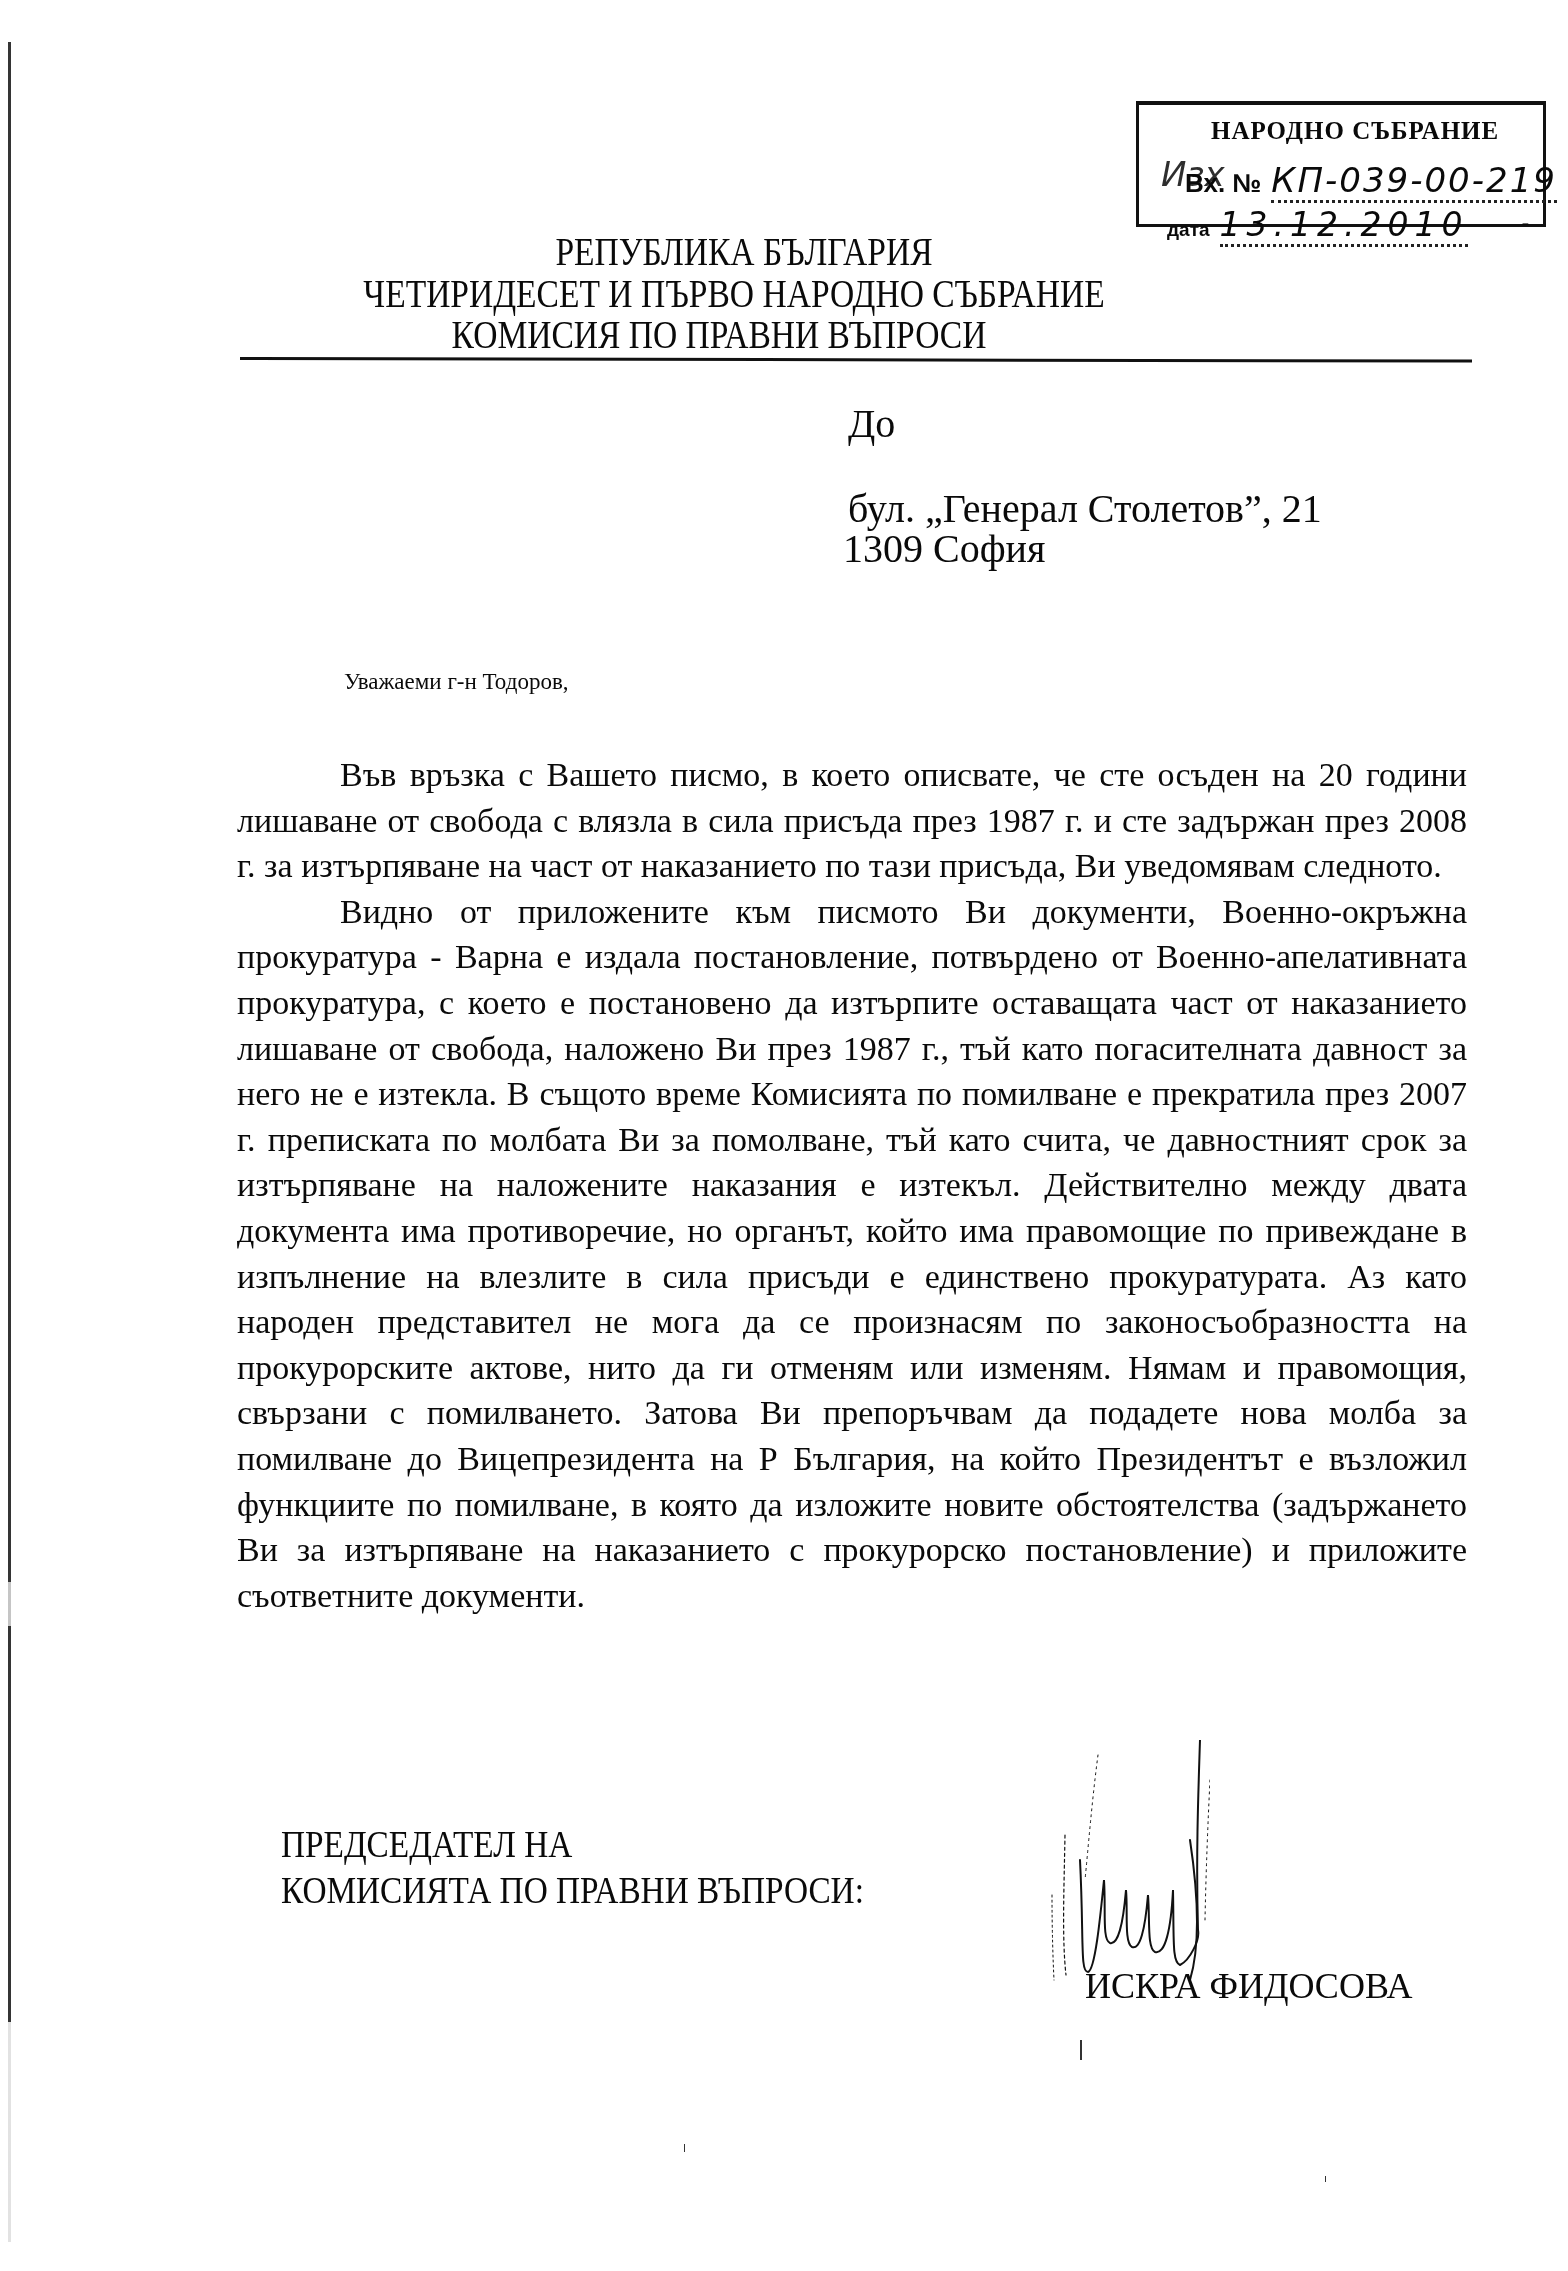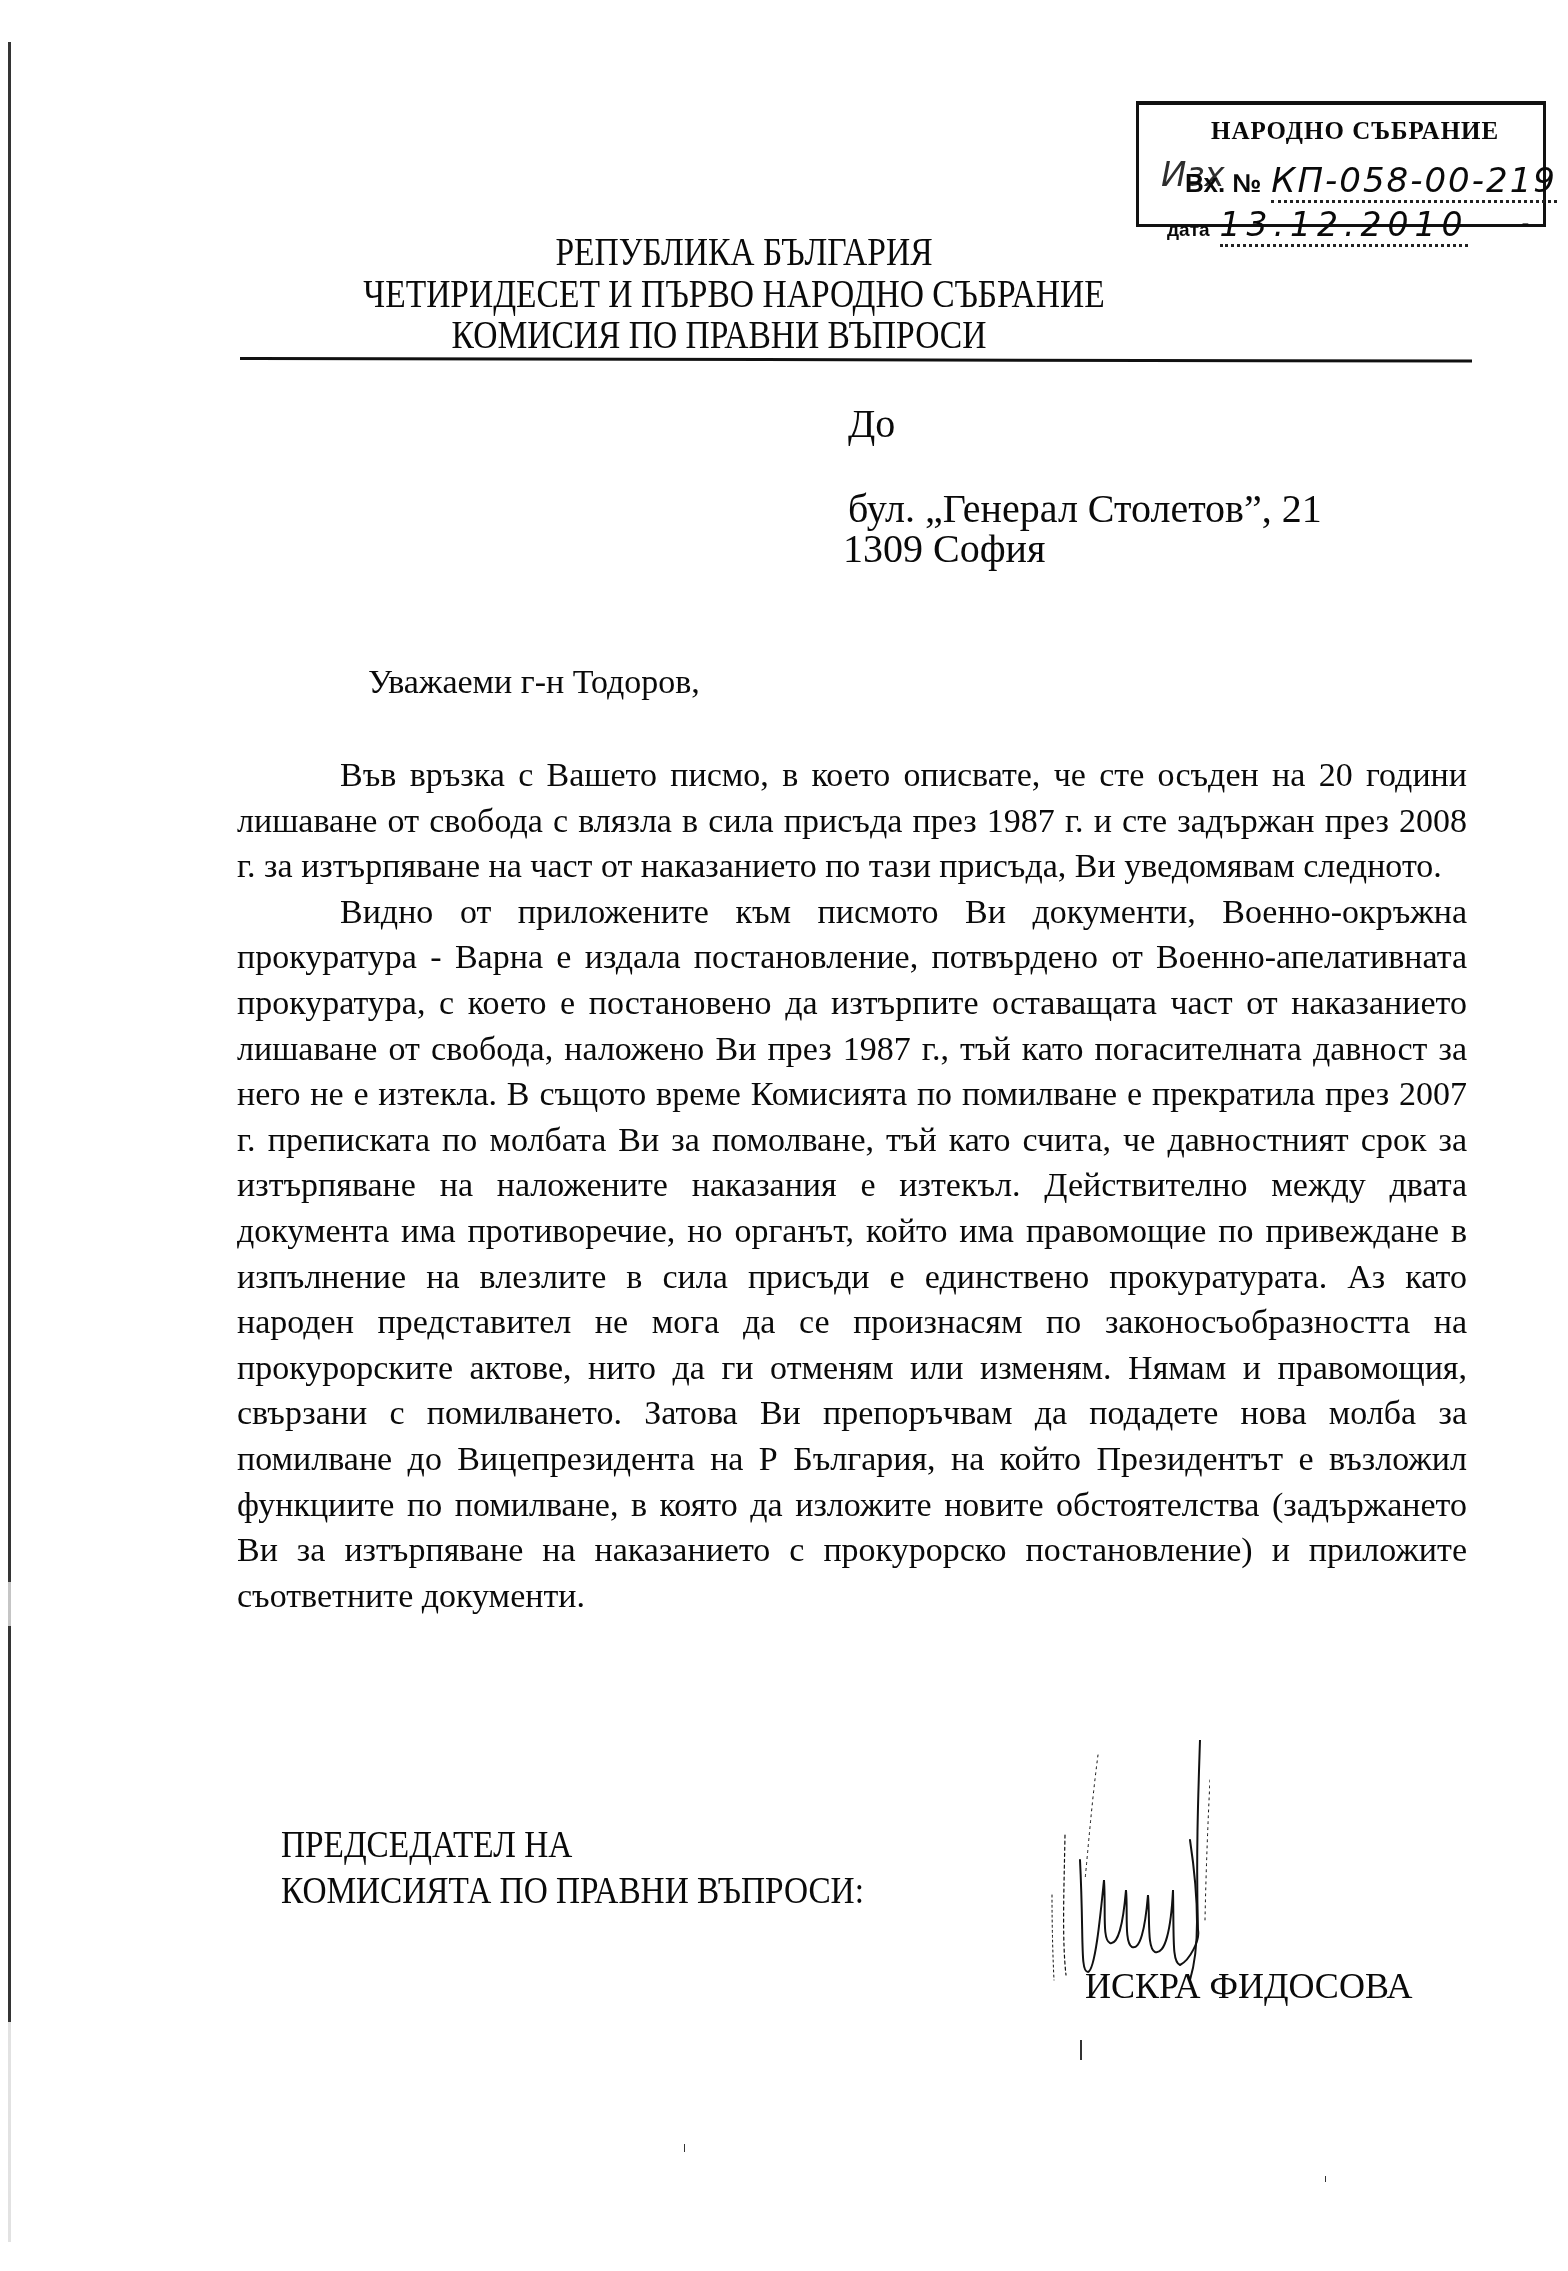--- a/index.html
+++ b/index.html
@@ -36,21 +36,21 @@
               transform:rotate(0.12deg); transform-origin:left; }
 
   
   .addr { position:absolute; left:848px; font-size:40px; line-height:40px; white-space:nowrap;text-align:center; }
   .addr.a1 { top:404px; }
   .addr.a2 { top:448px; }
   .addr.a3 { top:489px; }
   .addr.a4 { top:529px; left:843px; }
 
   
-  .greeting { position:absolute; left:368px; top:660px; font-size:34px; line-height:44px; white-space:nowrap; }
+  .greeting { position:absolute; left:344px; top:660px; font-size:23px; line-height:44px; white-space:nowrap; }
 
   
   .body { position:absolute; left:237px; top:752px; width:1230px; font-size:34px; line-height:45.6px;
           text-align:justify; }
   .body p { margin:0; text-indent:103px; }
 
   
   .sig-title { position:absolute; left:281px; font-size:37px; line-height:44px; white-space:nowrap;
                transform:scaleX(0.9); transform-origin:left; }
   .sig-title.t1 { top:1823px; }
@@ -63,21 +63,21 @@
 <body>
 
 <div class="page">
   <div class="left-edge"></div>
 
   <div class="stamp">
     <div class="stamp-title">НАРОДНО СЪБРАНИЕ</div>
     <div class="stamp-row r1">
       <span class="stamp-prefix" style="position:absolute;left:2px;top:-6px;opacity:.85;">Изх</span>
       <span class="stamp-label" style="margin-left:30px;">Вх. №</span>
-      <span class="stamp-hand">КП-058-00-219</span>
+      <span class="stamp-hand">КП-039-00-219</span>
     </div>
     <div class="stamp-row r2">
       <span class="stamp-label small">дата</span>
       <span class="stamp-hand date">13.12.2010</span>
     </div>
     <span class="stamp-dash">-</span>
   </div>
 
   <div class="hdr h1">РЕПУБЛИКА БЪЛГАРИЯ</div>
   <div class="hdr h2">ЧЕТИРИДЕСЕТ И ПЪРВО НАРОДНО СЪБРАНИЕ</div>

